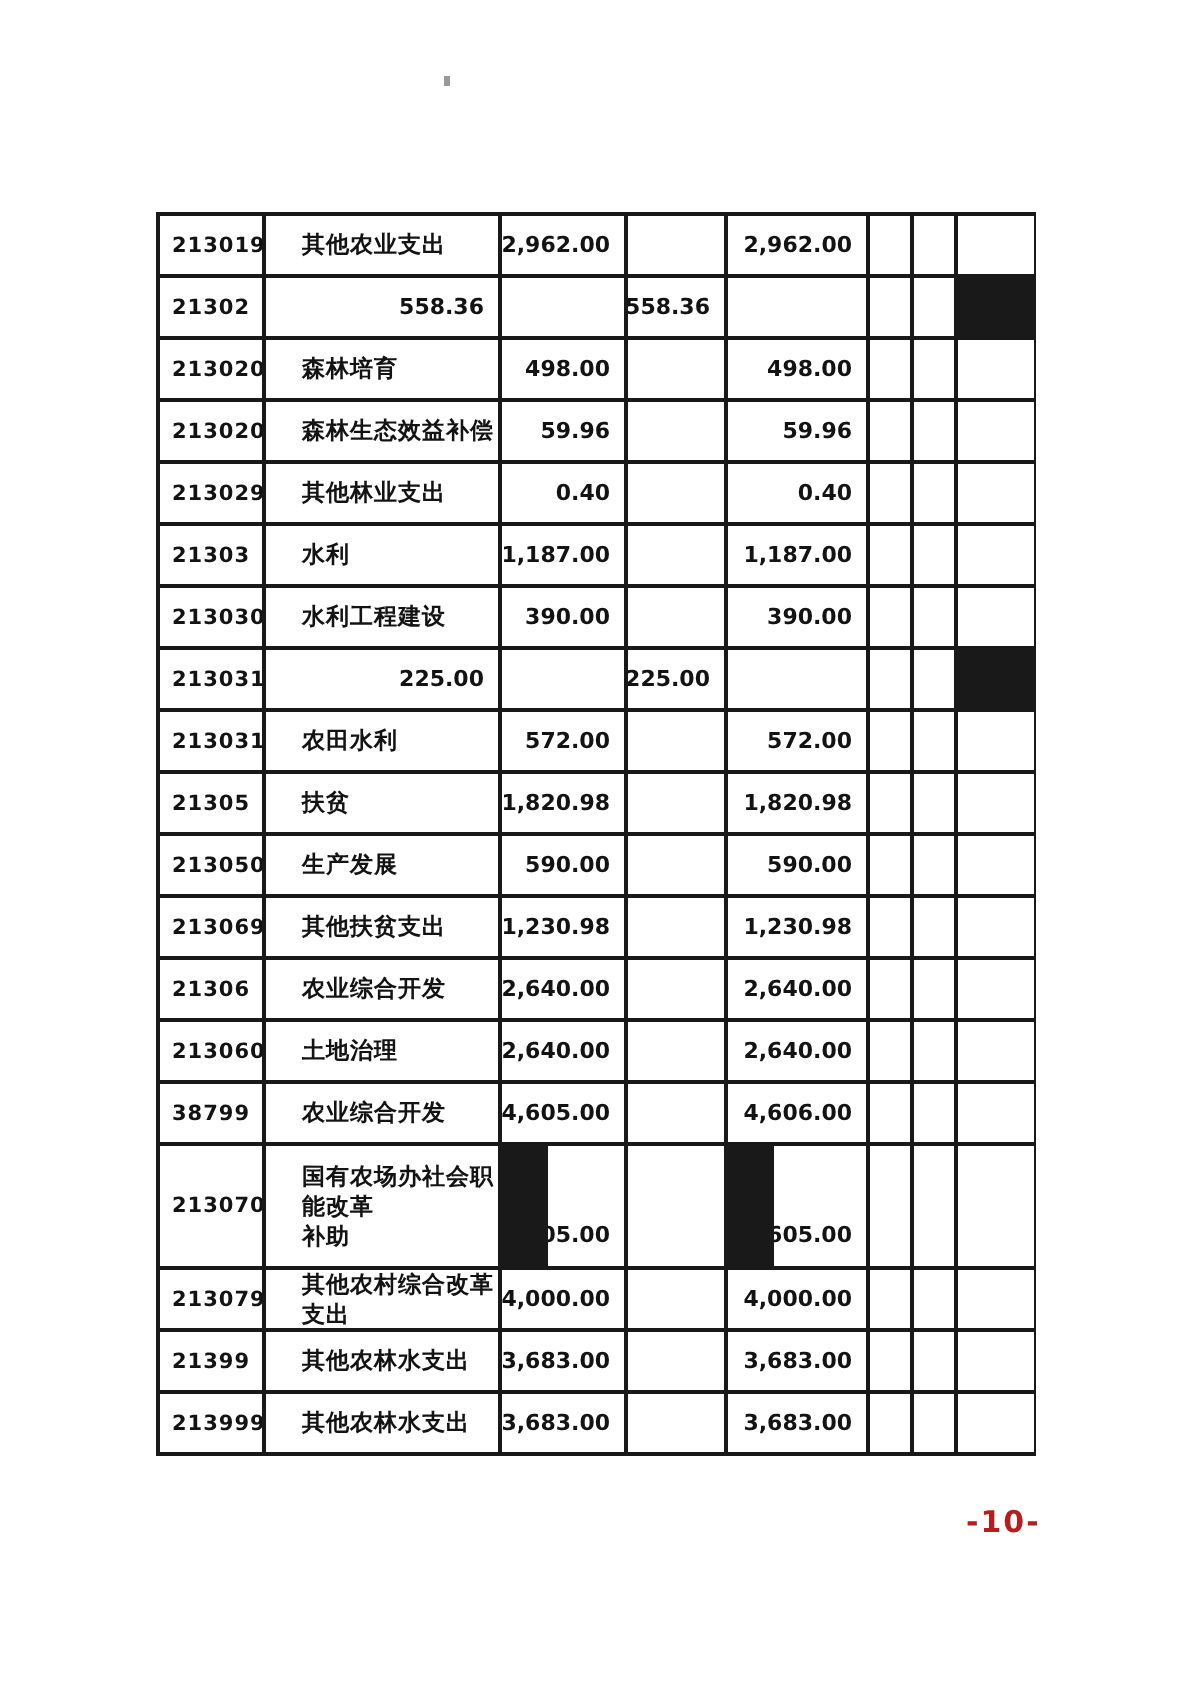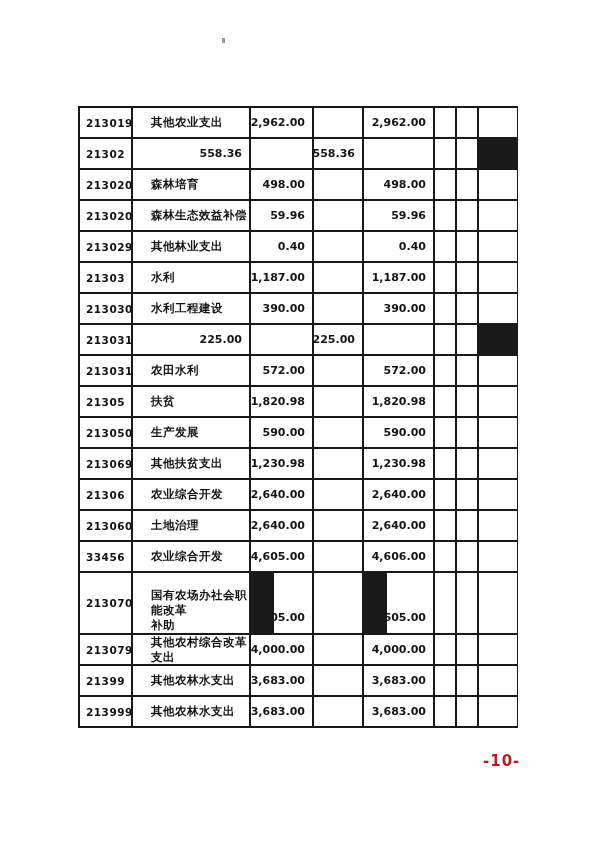--- a/index.html
+++ b/index.html
@@ -55,21 +55,21 @@
   }
   .c-name {
     padding-left: 18px;
     padding-right: 2px;
     font-size: 11.5px;
     letter-spacing: 0.5px;
   }
   .row.tall .c-name {
     flex-direction: column;
     align-items: flex-start;
-    justify-content: flex-end;
+    justify-content: center;
   }
   .c-amt {
     justify-content: flex-end;
     padding-right: 7px;
     font-size: 11px;
     font-family: "DejaVu Sans", sans-serif;
   }
   .row.tall .c-amt {
     align-items: flex-end;
     padding-bottom: 9px;
@@ -223,21 +223,21 @@
         <div class="cell c-code">2130602</div>
         <div class="cell c-name">土地治理</div>
         <div class="cell c-amt">2,640.00</div>
         <div class="cell c-blank"></div>
         <div class="cell c-amt">2,640.00</div>
         <div class="cell c-blank"></div>
         <div class="cell c-blank"></div>
         <div class="cell c-blank"></div>
       </div>
       <div class="row">
-        <div class="cell c-code">33456</div>
+        <div class="cell c-code">38799</div>
         <div class="cell c-name">农业综合开发</div>
         <div class="cell c-amt">4,605.00</div>
         <div class="cell c-blank"></div>
         <div class="cell c-amt">4,606.00</div>
         <div class="cell c-blank"></div>
         <div class="cell c-blank"></div>
         <div class="cell c-blank"></div>
       </div>
       <div class="row tall">
         <div class="cell c-code">2130704</div>

